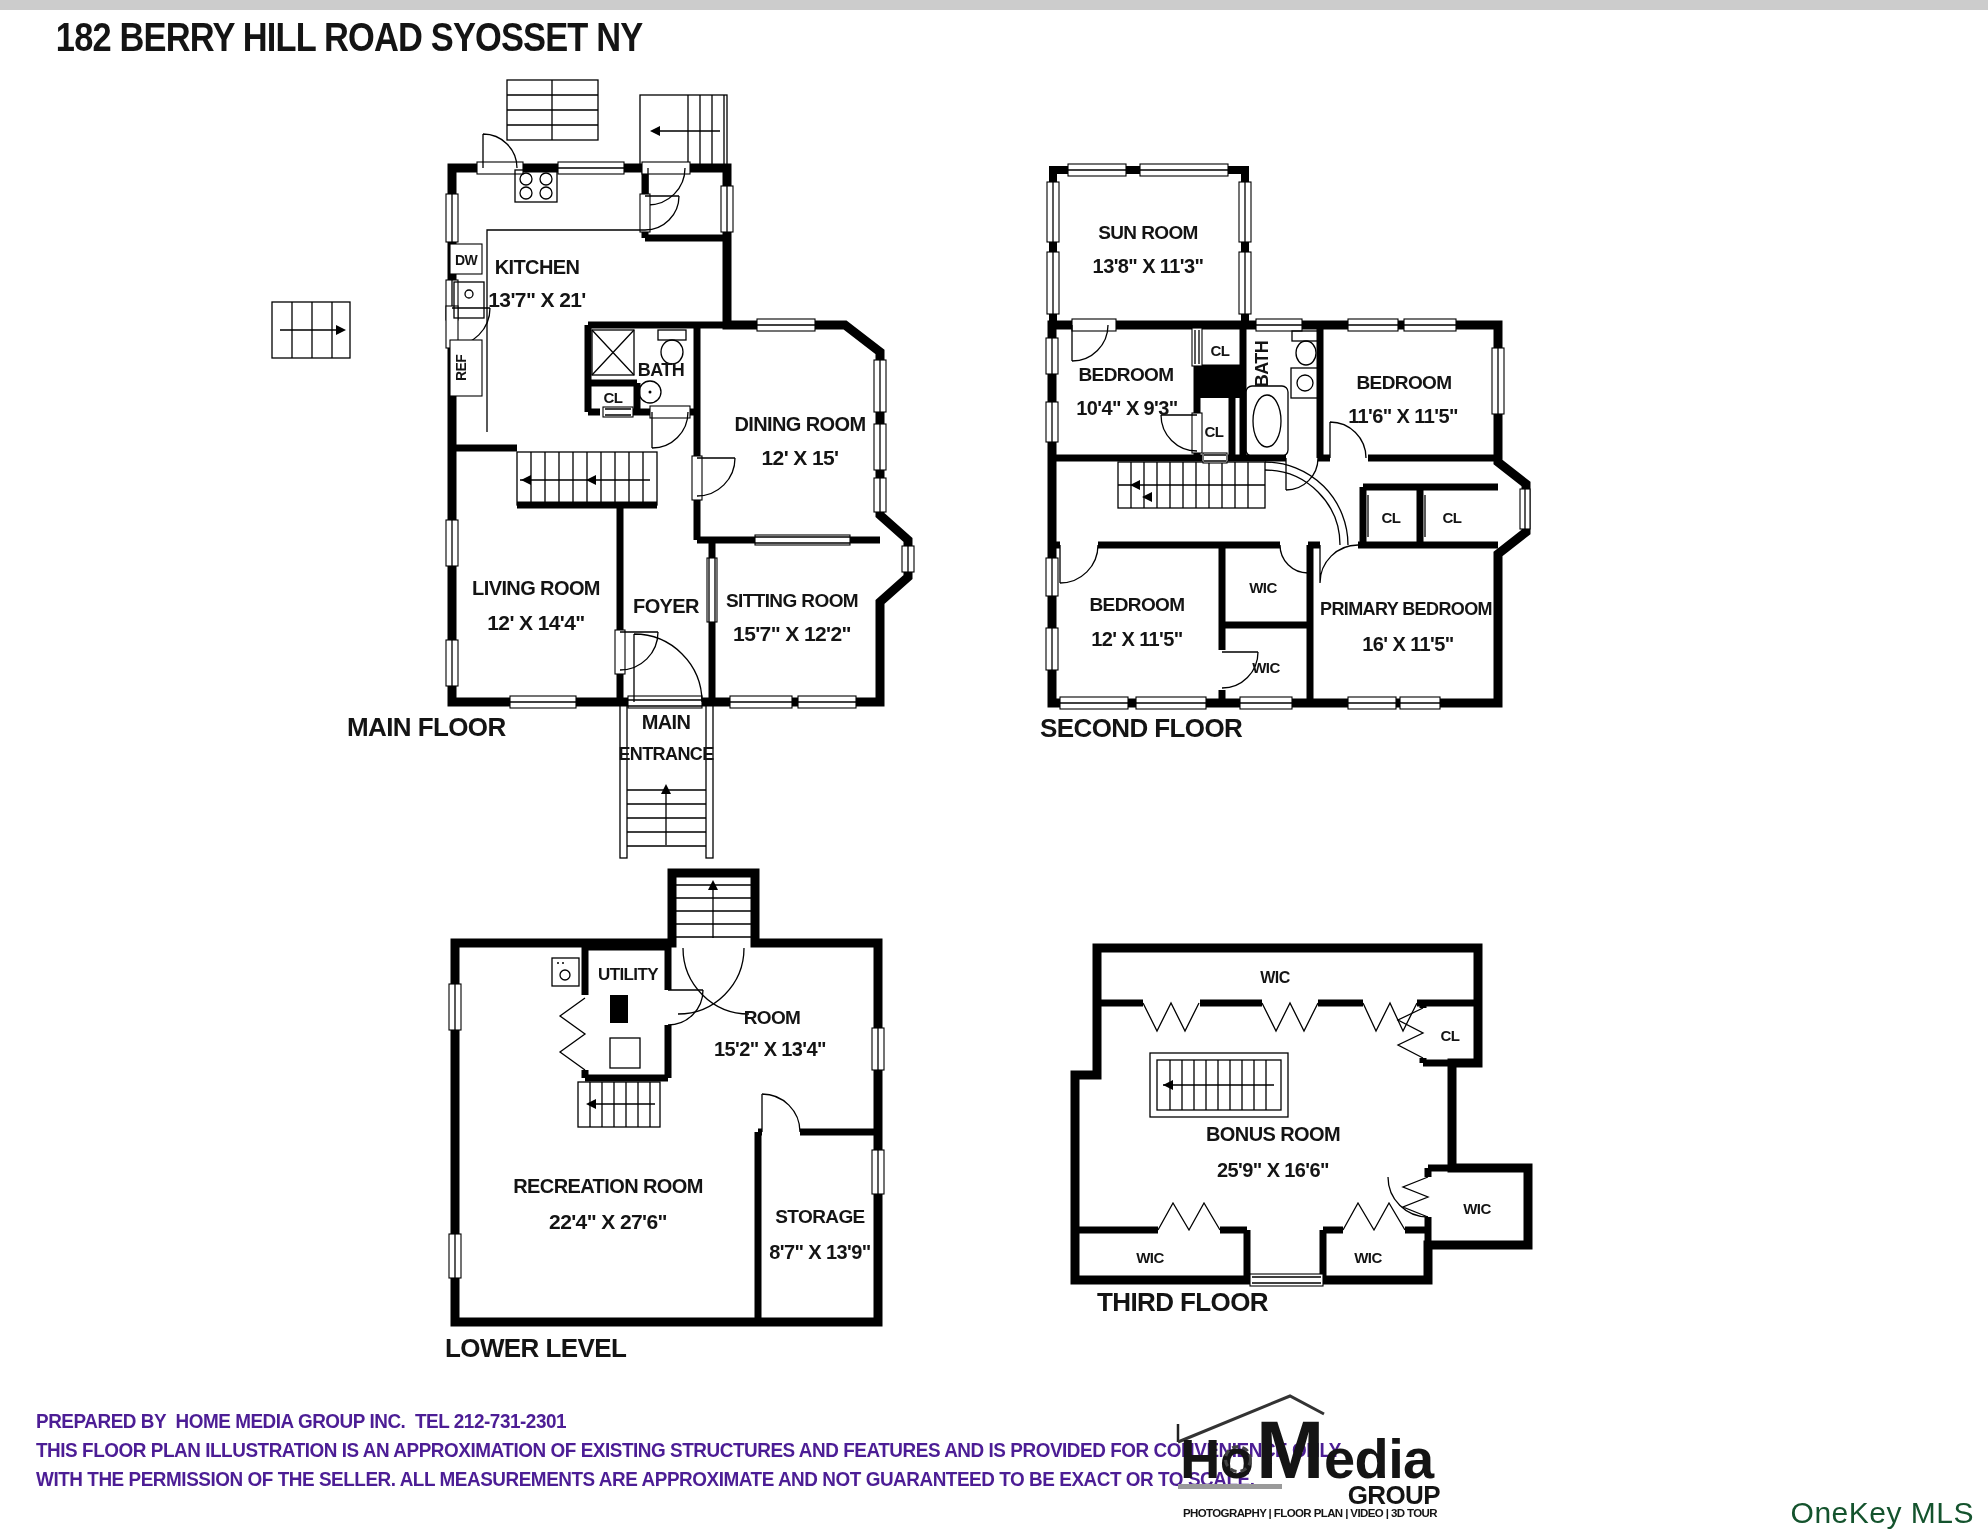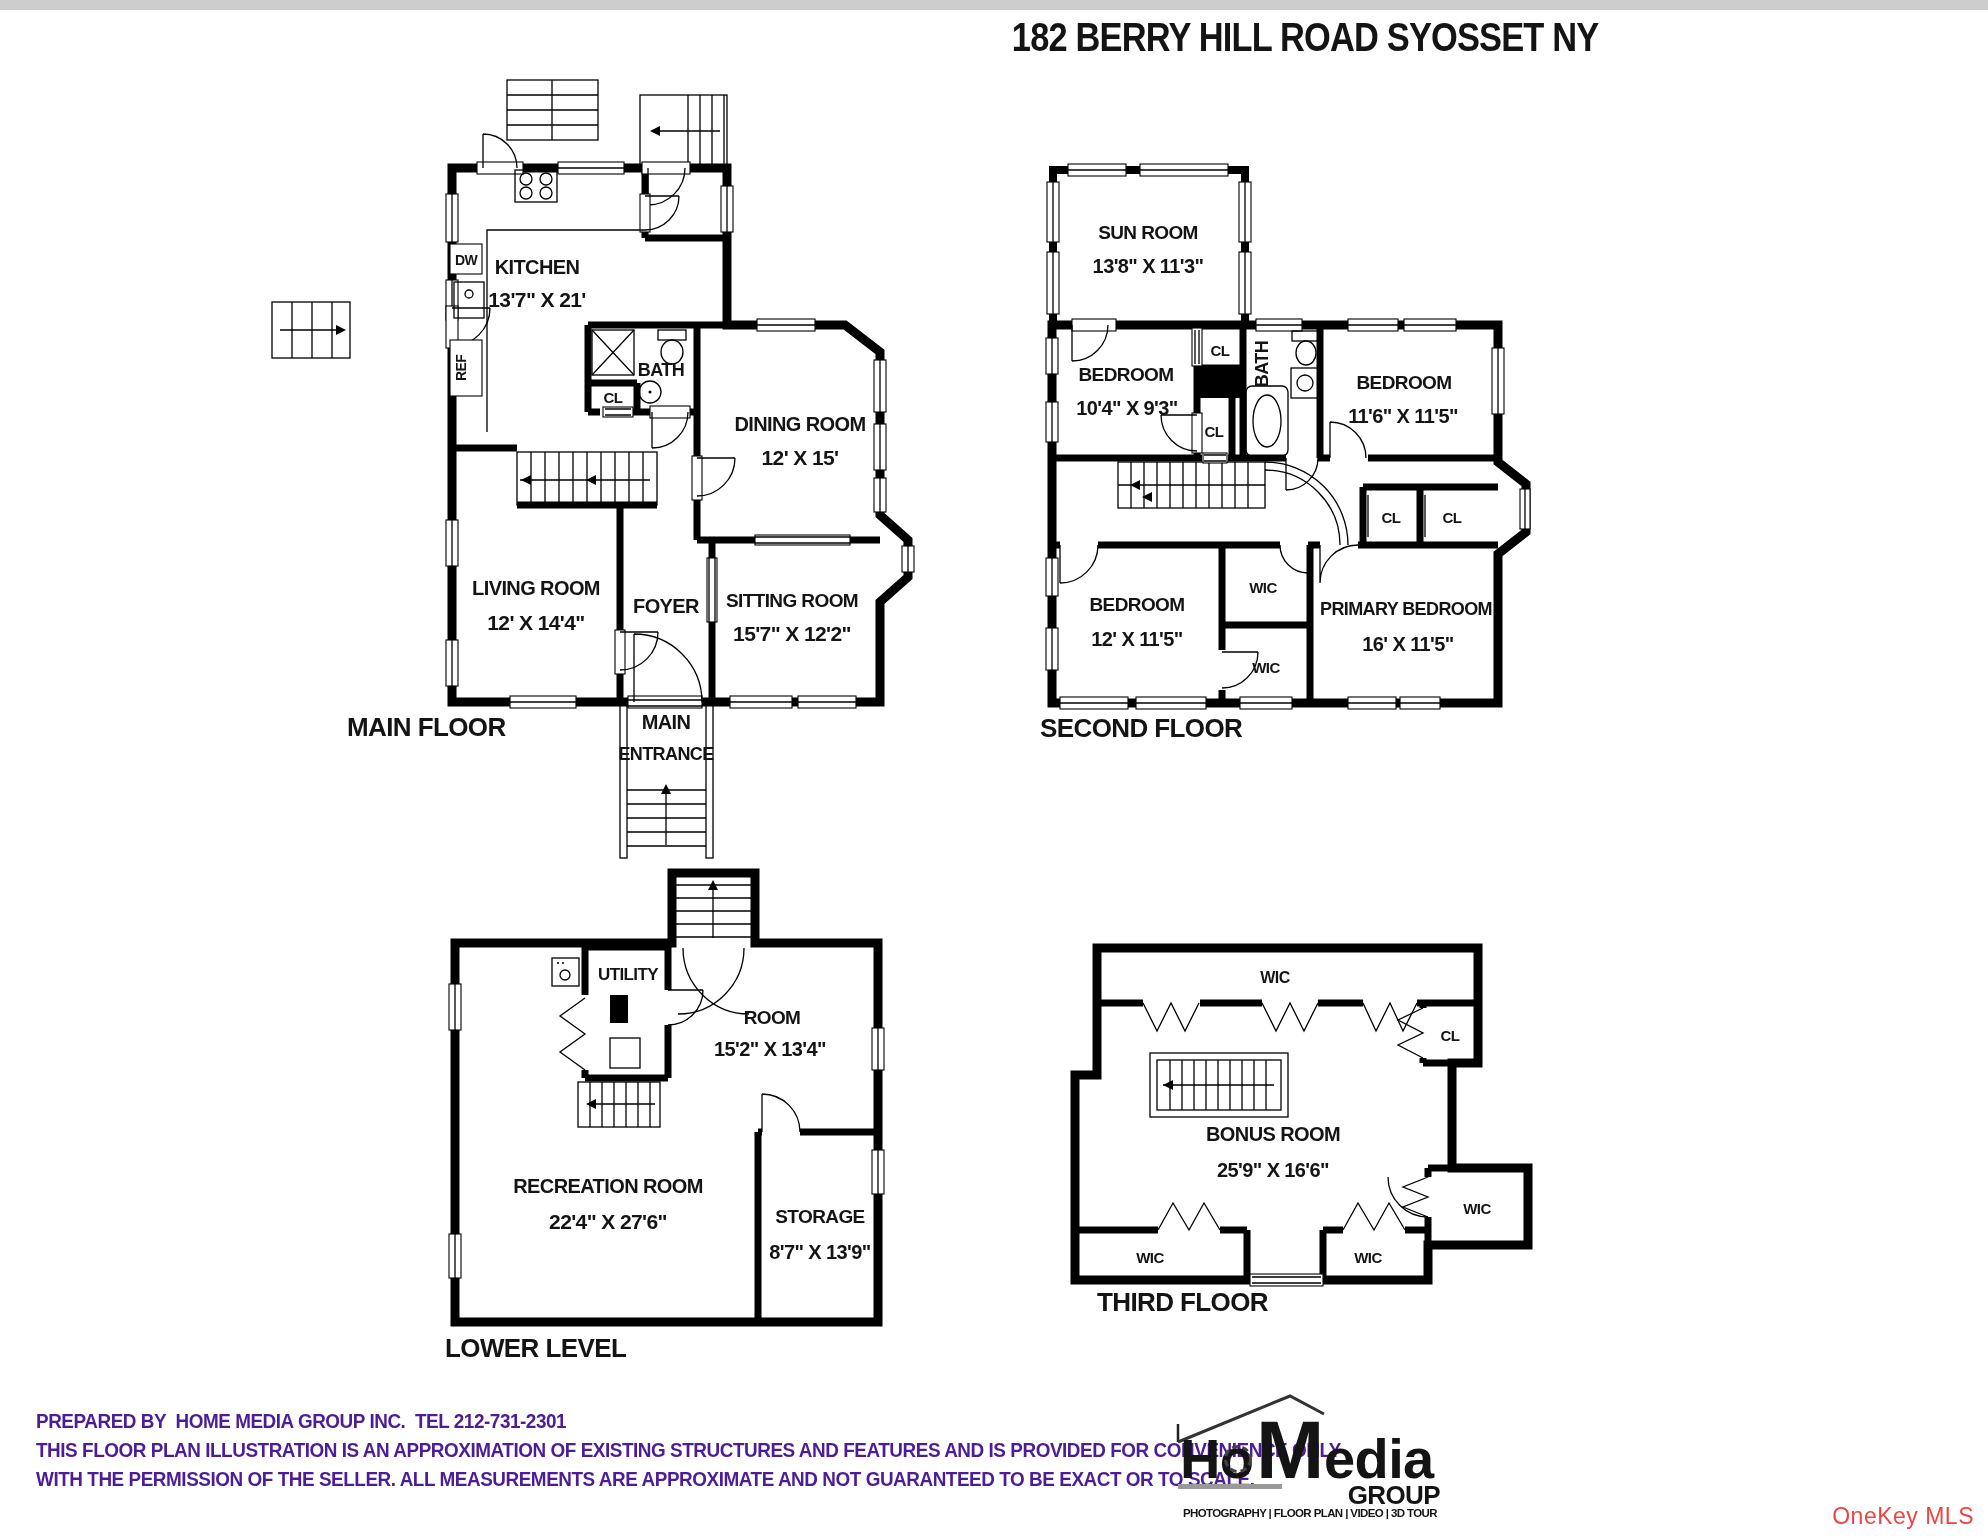--- a/index.html
+++ b/index.html
@@ -1,34 +1,34 @@
 <!DOCTYPE html>
 <html><head>
 <meta charset="utf-8">
 <style>
   html,body{margin:0;padding:0;background:#fff;}
   #stage{position:relative;width:1988px;height:1536px;background:#ffffff;overflow:hidden;
          font-family:"Liberation Sans",sans-serif;}
   #topbar{position:absolute;left:0;top:0;width:1988px;height:10px;background:#cccccc;}
-  #title{position:absolute;left:0;top:14px;width:1654px;text-align:right;}
+  #title{position:absolute;left:0;top:14px;width:1654px;text-align:left;}
   #title span{display:inline-block;transform:scaleX(.84);transform-origin:center;
               font-size:41px;font-weight:bold;letter-spacing:-1px;color:#141414;white-space:pre;}
   .plan{position:absolute;}
   svg text{font-family:"Liberation Sans",sans-serif;font-weight:bold;fill:#141414;letter-spacing:-.6px;}
   .w{fill:#fff;stroke:#000;stroke-width:9;stroke-linejoin:miter;}
   .nw{fill:none;stroke:#000;stroke-width:8;}
   .iw{fill:none;stroke:#000;stroke-width:7;}
   .t{fill:none;stroke:#000;stroke-width:1.3;}
   .win{fill:#fff;stroke:#000;stroke-width:1.1;}
   .blk{fill:#000;stroke:none;}
   .arr{fill:#000;stroke:none;}
   #footer{position:absolute;left:36px;top:1406px;color:#4c1d95;}
   #footer div{font-size:21px;font-weight:bold;line-height:29px;transform:scaleX(.9);
               transform-origin:left center;white-space:pre;letter-spacing:-.5px;}
-  #watermark{position:absolute;right:14px;bottom:6px;font-size:23px;color:#ef4444;
+  #watermark{position:absolute;right:14px;bottom:6px;font-size:30px;color:#14532d;
              letter-spacing:.5px;font-weight:400;}
   #logo{position:absolute;left:1172px;top:1388px;}
 </style>
 </head>
 <body>
 
 <div id="stage">
   <div id="topbar"></div>
   <div id="title"><span>182 BERRY HILL ROAD SYOSSET NY</span></div>
 

